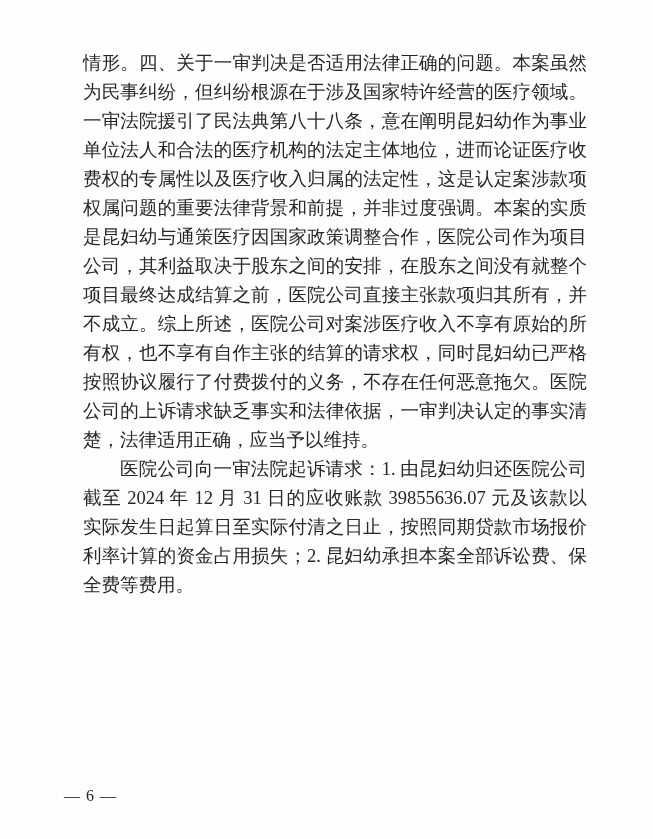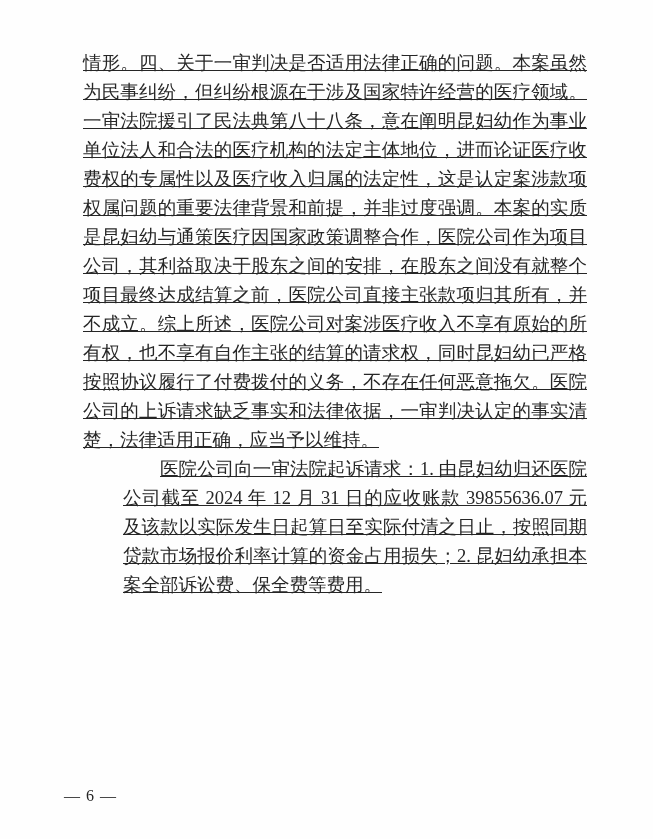--- a/index.html
+++ b/index.html
@@ -29,25 +29,23 @@
     font-size: 18.5px;
     line-height: 29px;
     color: var(--text, #262626);
     text-align: justify;
     text-justify: inter-ideograph;
     word-break: break-all;
   }
   .document-body p {
     margin: 0;
     padding: 0;
-    text-decoration: underline;
   }
   .document-body p.indented {
     text-indent: 2em;
-    margin-left: 40px;
   }
   .page-footer {
     position: absolute;
     left: 64px;
     top: 787px;
     font-size: 16px;
     line-height: 18px;
     color: var(--text, #262626);
     letter-spacing: 1px;
     white-space: pre;

